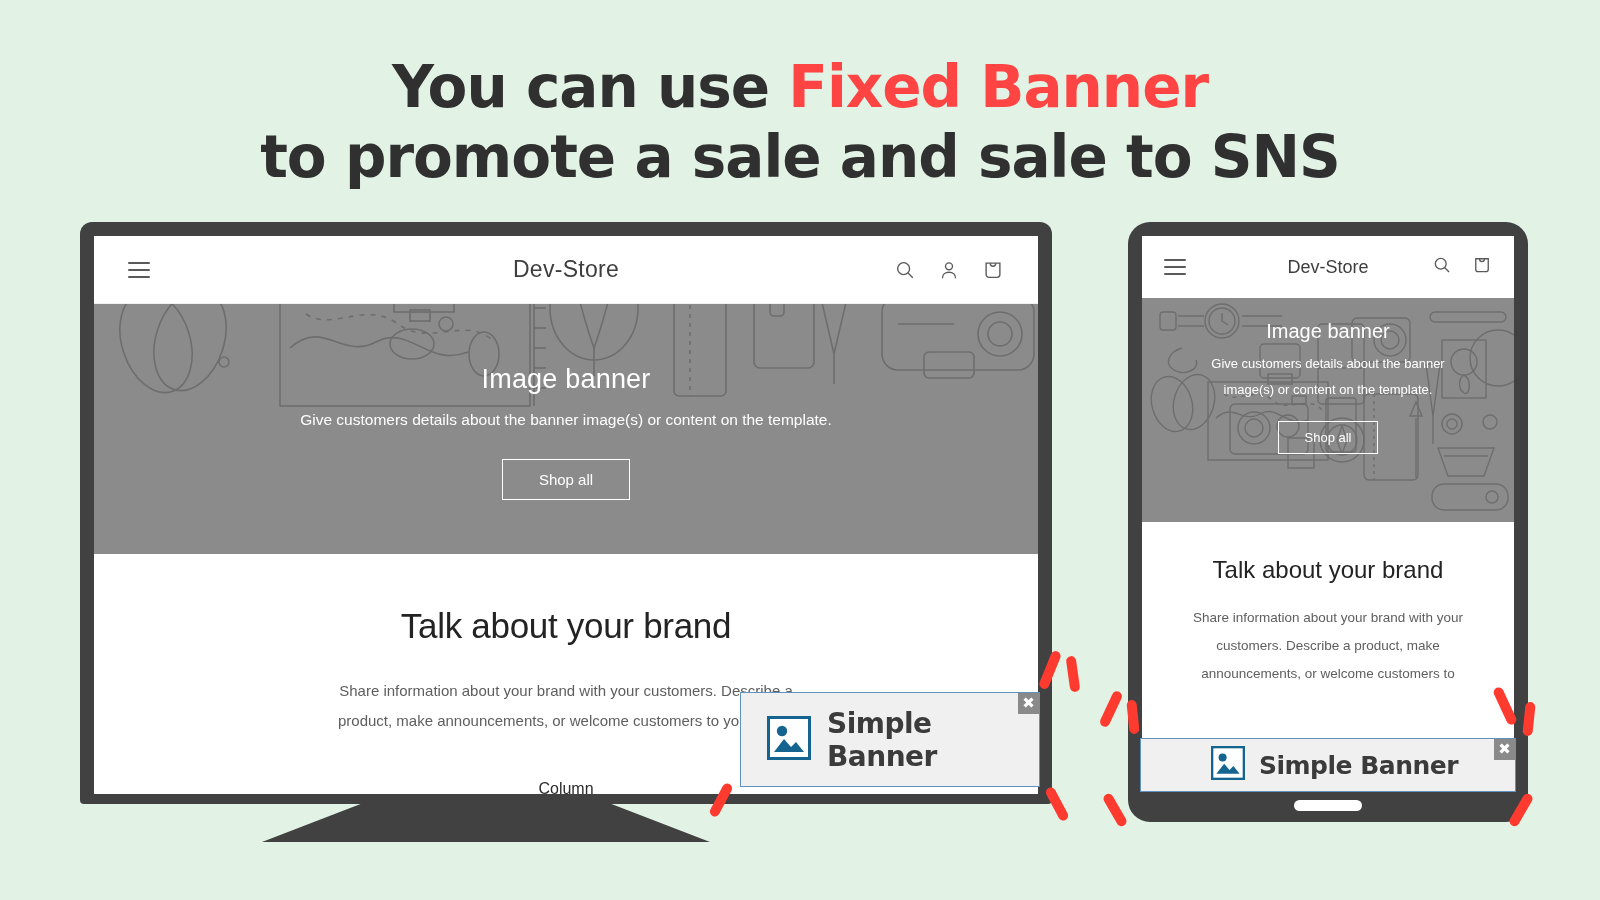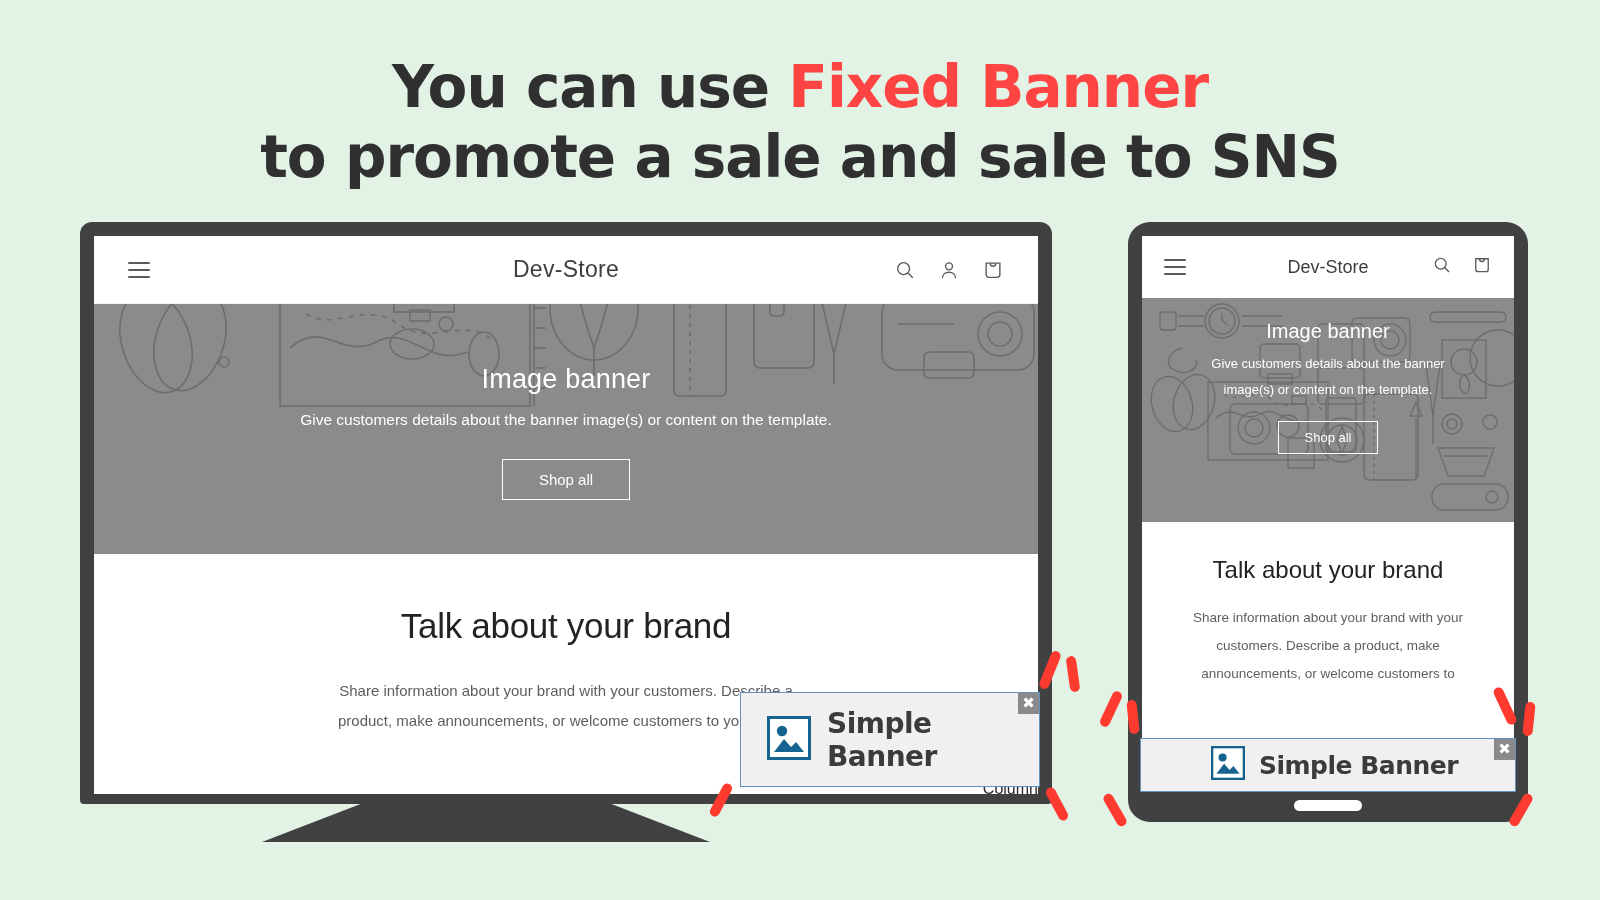--- a/index.html
+++ b/index.html
@@ -76,21 +76,21 @@
     padding: 11px 36px; font-size: 15px; background: transparent;
   }
 
   
   .brand-section { text-align: center; padding: 52px 0 0; background: #fff; }
   .brand-title { font-size: 35px; color: #232323; font-weight: normal; letter-spacing: -.3px; }
   .brand-para {
     font-size: 15px; color: #5e5e5e; line-height: 30px;
     max-width: 500px; margin: 30px auto 0;
   }
-  .column-title { font-size: 16px; color: #2b2b2b; margin-top: 44px; text-align: right; }
+  .column-title { font-size: 16px; color: #2b2b2b; margin-top: 44px; }
 
   
   .sb-popup {
     position: absolute; background: #f0f0f0;
     border: 1px solid #5f93bd; z-index: 30;
   }
   .sb-desktop { left: 740px; top: 692px; width: 300px; height: 95px; }
   .sb-inner { display: flex; align-items: center; height: 100%; padding-left: 26px; gap: 16px; }
   .sb-label {
     font-family: "DejaVu Sans", sans-serif;

